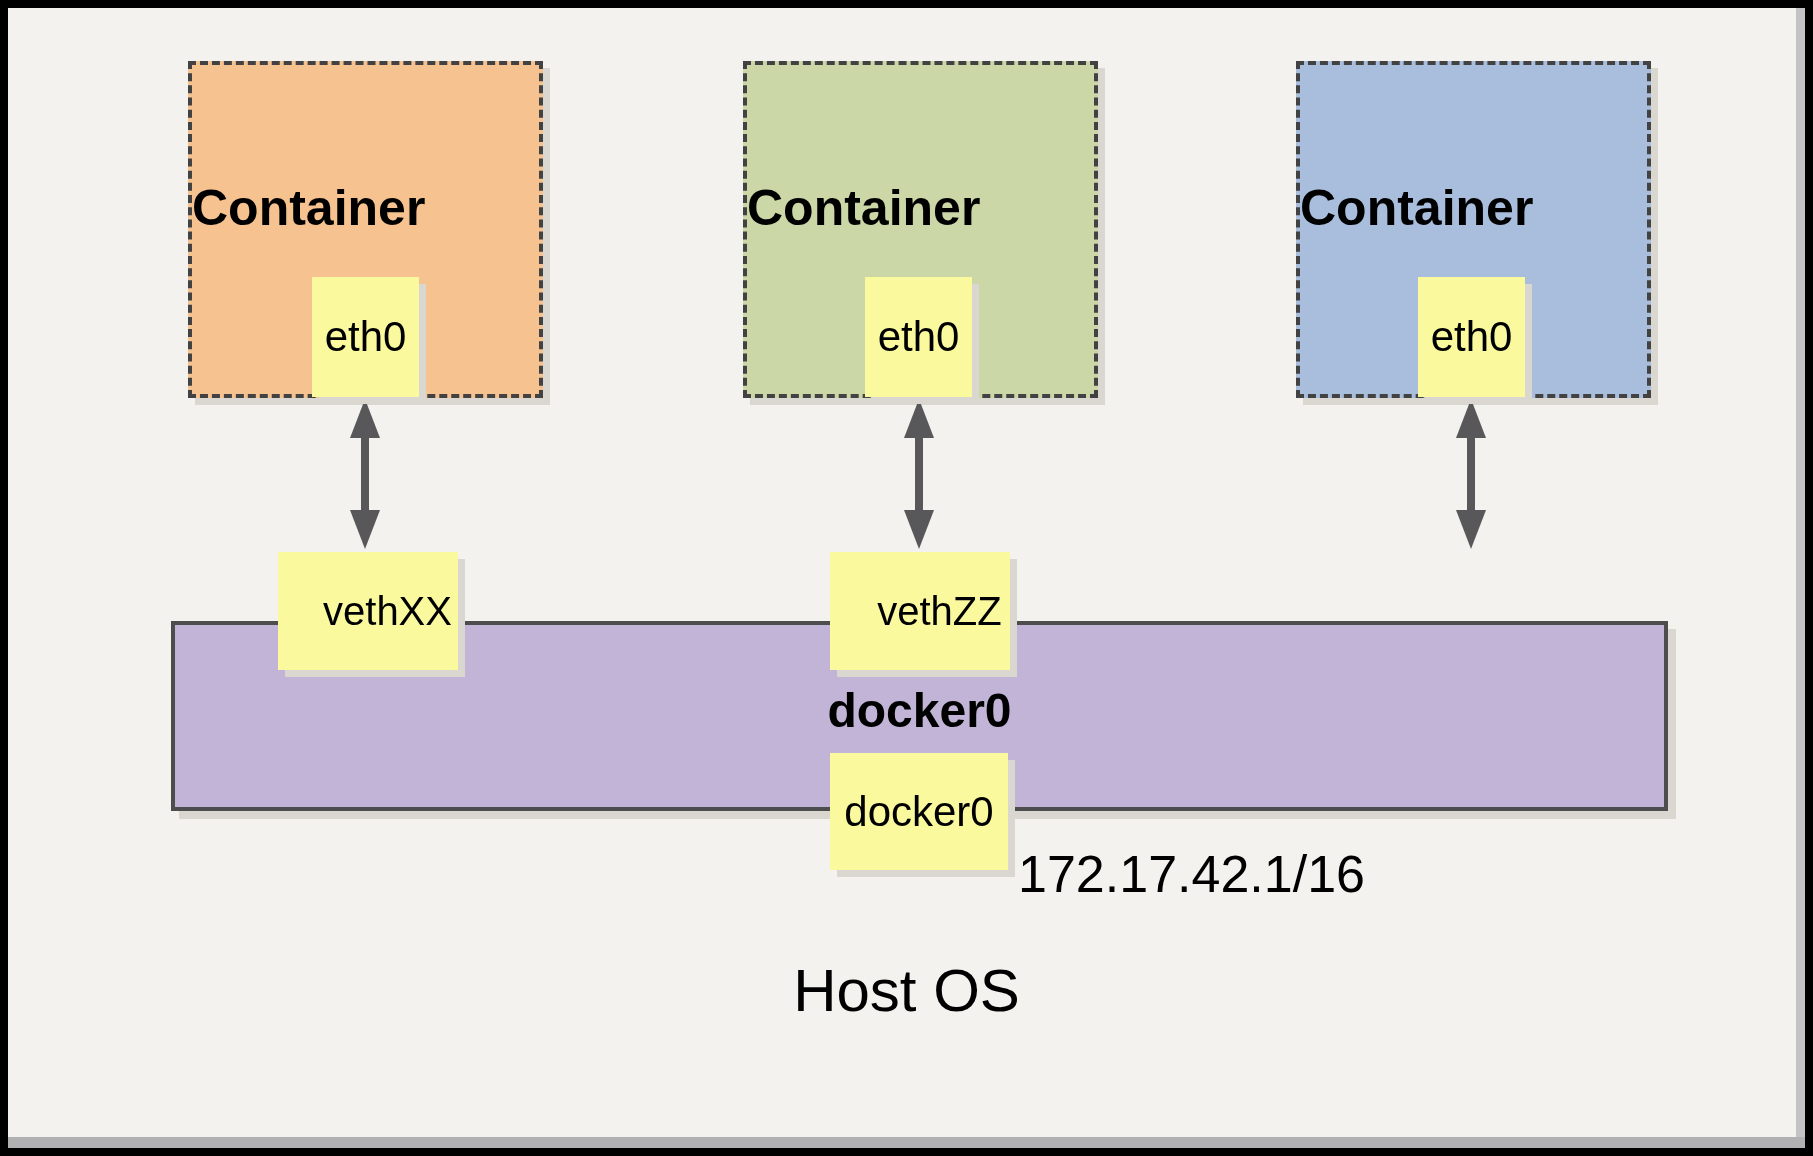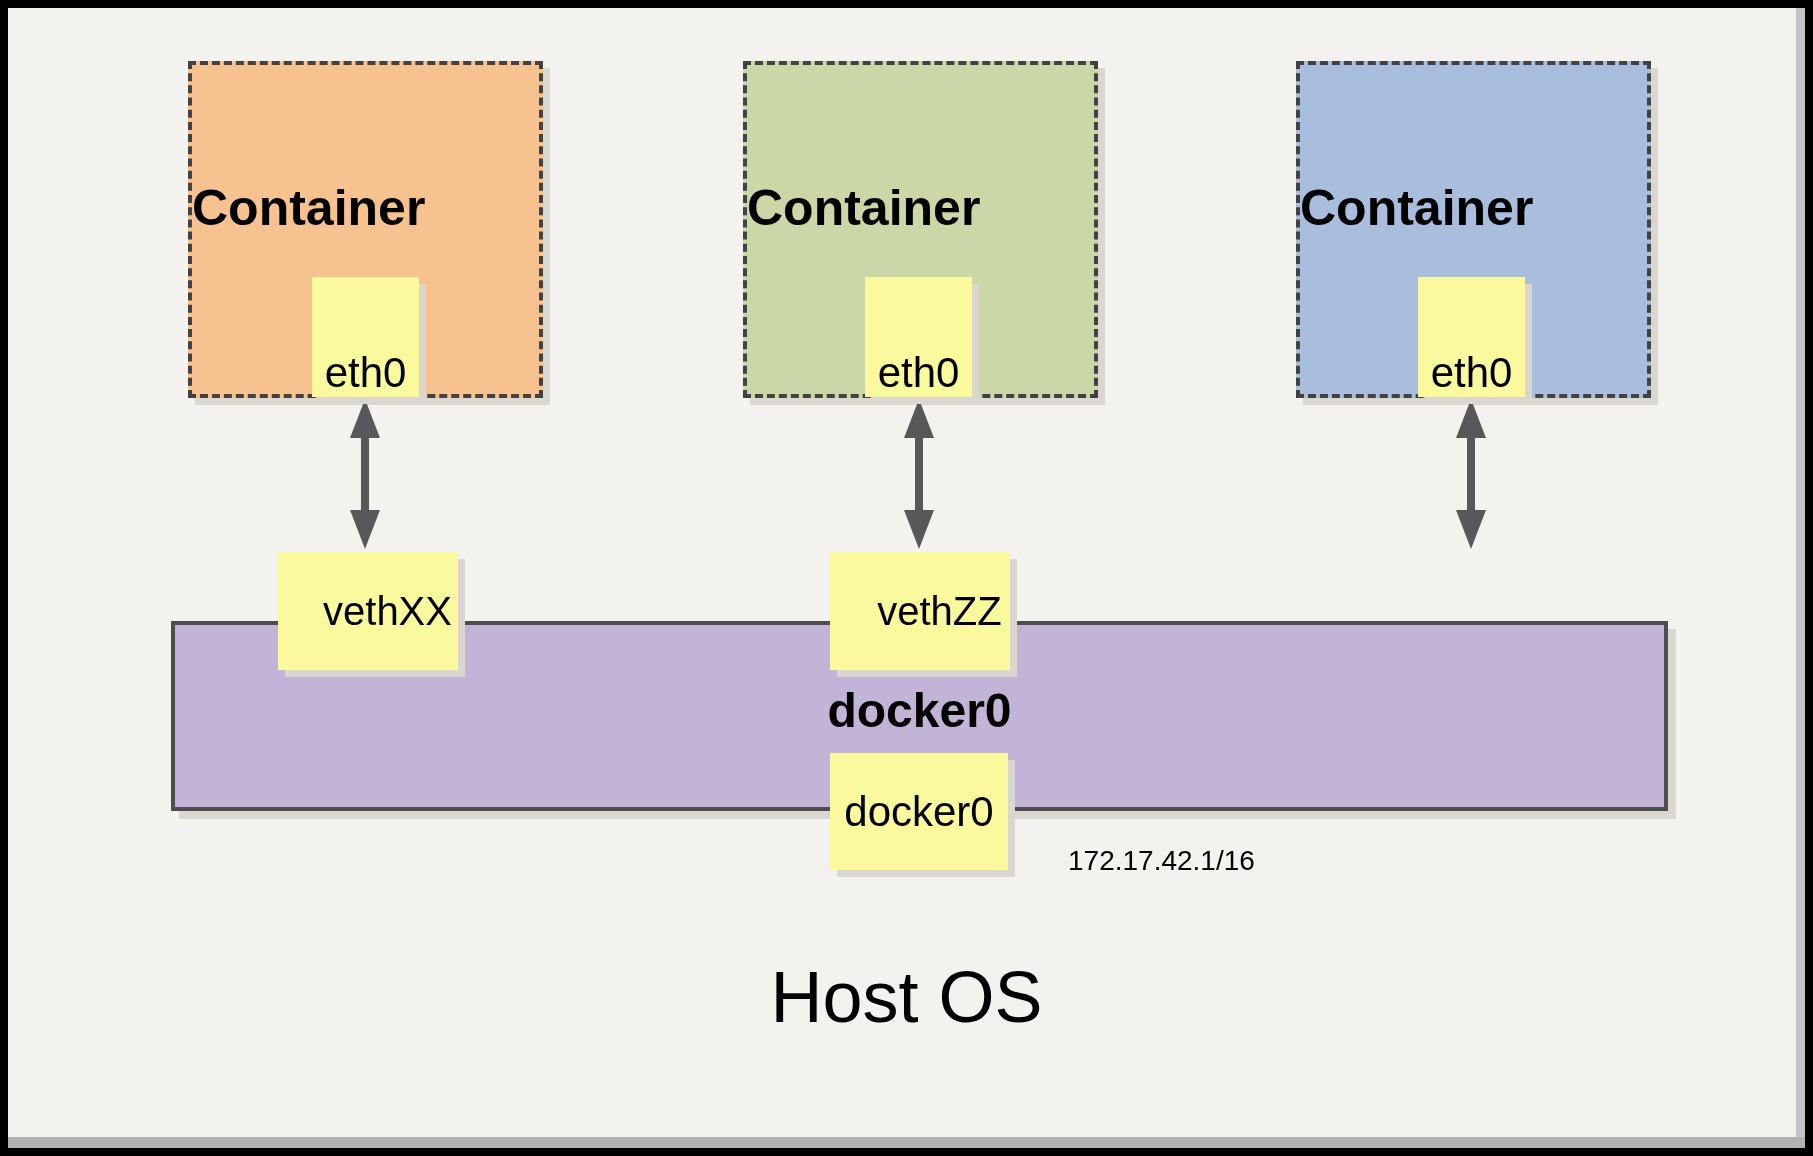--- a/index.html
+++ b/index.html
@@ -36,48 +36,48 @@
     text-align:left;
     font-size:50px; font-weight:bold; line-height:1;
   }
 
   .note {
     background:#fbf99e;
     box-shadow:7px 7px 0 0 #dad7d1;
     display:flex; align-items:center; justify-content:center;
     z-index:3;
   }
-  .eth0-box  { top:269px; width:107px; height:120px; font-size:42px;align-items:flex-end; }
+  .eth0-box  { top:269px; width:107px; height:120px; font-size:42px; }
   .veth-box  { top:544px; width:180px; height:118px; font-size:40px;padding-left:39px; }
   .docker0-box { left:822px; top:745px; width:178px; height:117px; font-size:42px; }
 
   .arrow { position:absolute; top:390px; width:40px; height:152px; z-index:2; }
 
   .bridge-bar {
     left:163px; top:613px; width:1497px; height:190px;
     background:#c1b4d6;
     border:4px solid #4d4d4d;
     box-shadow:8px 8px 0 0 #dad7d1;
     z-index:0;
   }
   .bridge-label {
     left:163px; top:679px; width:1497px;
     text-align:center;
     font-size:48px; font-weight:bold; line-height:1;
     z-index:2;
   }
   .ip-label {
-    left:1060px; top:838px;
-    font-size:28px; line-height:1.1;
+    left:1010px; top:838px;
+    font-size:52px; line-height:1.1;
     z-index:2;
   }
   .host-label {
     left:0; top:953px; width:100%;
     text-align:center;
-    font-size:72px; line-height:1;
+    font-size:60px; line-height:1;
     z-index:2;
   }
 </style>
 </head>
 <body>
 
 <div class="canvas">
 
   <div class="abs container-box" style="left: 180px; background: rgb(246, 194, 143);">
     <div class="container-label">Container</div>

